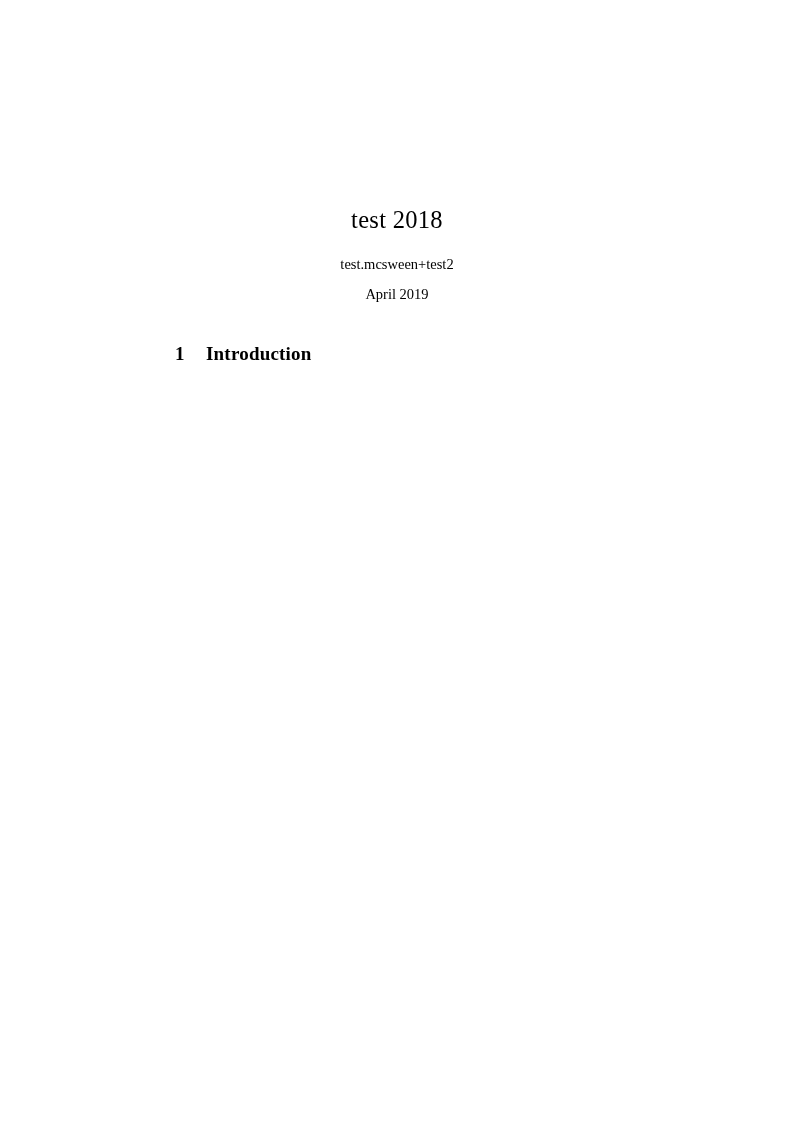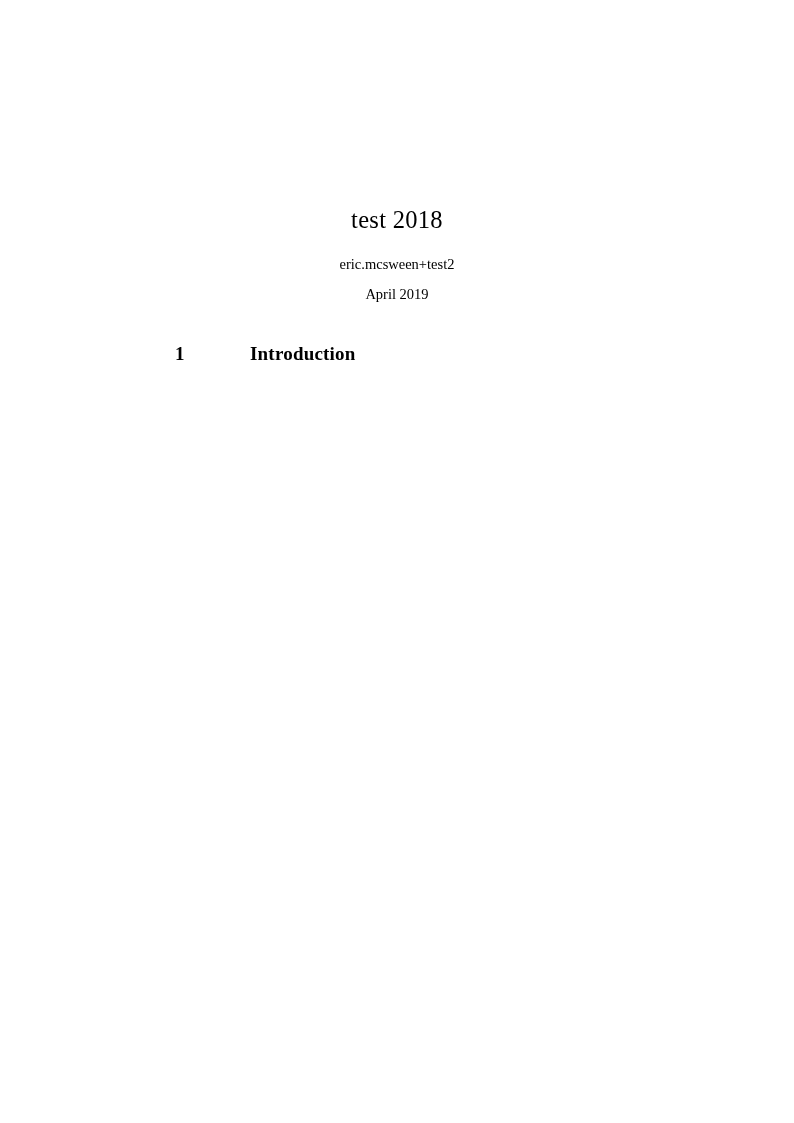--- a/index.html
+++ b/index.html
@@ -48,39 +48,38 @@
     font-size: 19px;
     font-weight: bold;
     letter-spacing: 0.2px;
   }
   .section-number {
     display: inline-block;
     min-width: 31px;
   }
   .section-title {
     display: inline-block;
-    margin-left: 44px;
   }
   .page-number {
     position: absolute;
     top: 925px;
     left: 0;
     width: 794px;
     text-align: center;
     font-size: 11.5px;
   }
 </style>
 </head>
 <body>
 
 <div class="page">
 
   <div class="title-block">
     <div class="doc-title">test 2018</div>
-    <div class="doc-author">eric.mcsween+test2</div>
+    <div class="doc-author">test.mcsween+test2</div>
     <div class="doc-date">April 2019</div>
   </div>
 
   <div class="section-heading">
     <span class="section-number">1</span><span class="section-title">Introduction</span>
   </div>
 
   <div class="page-number">1</div>
 
 </div>

